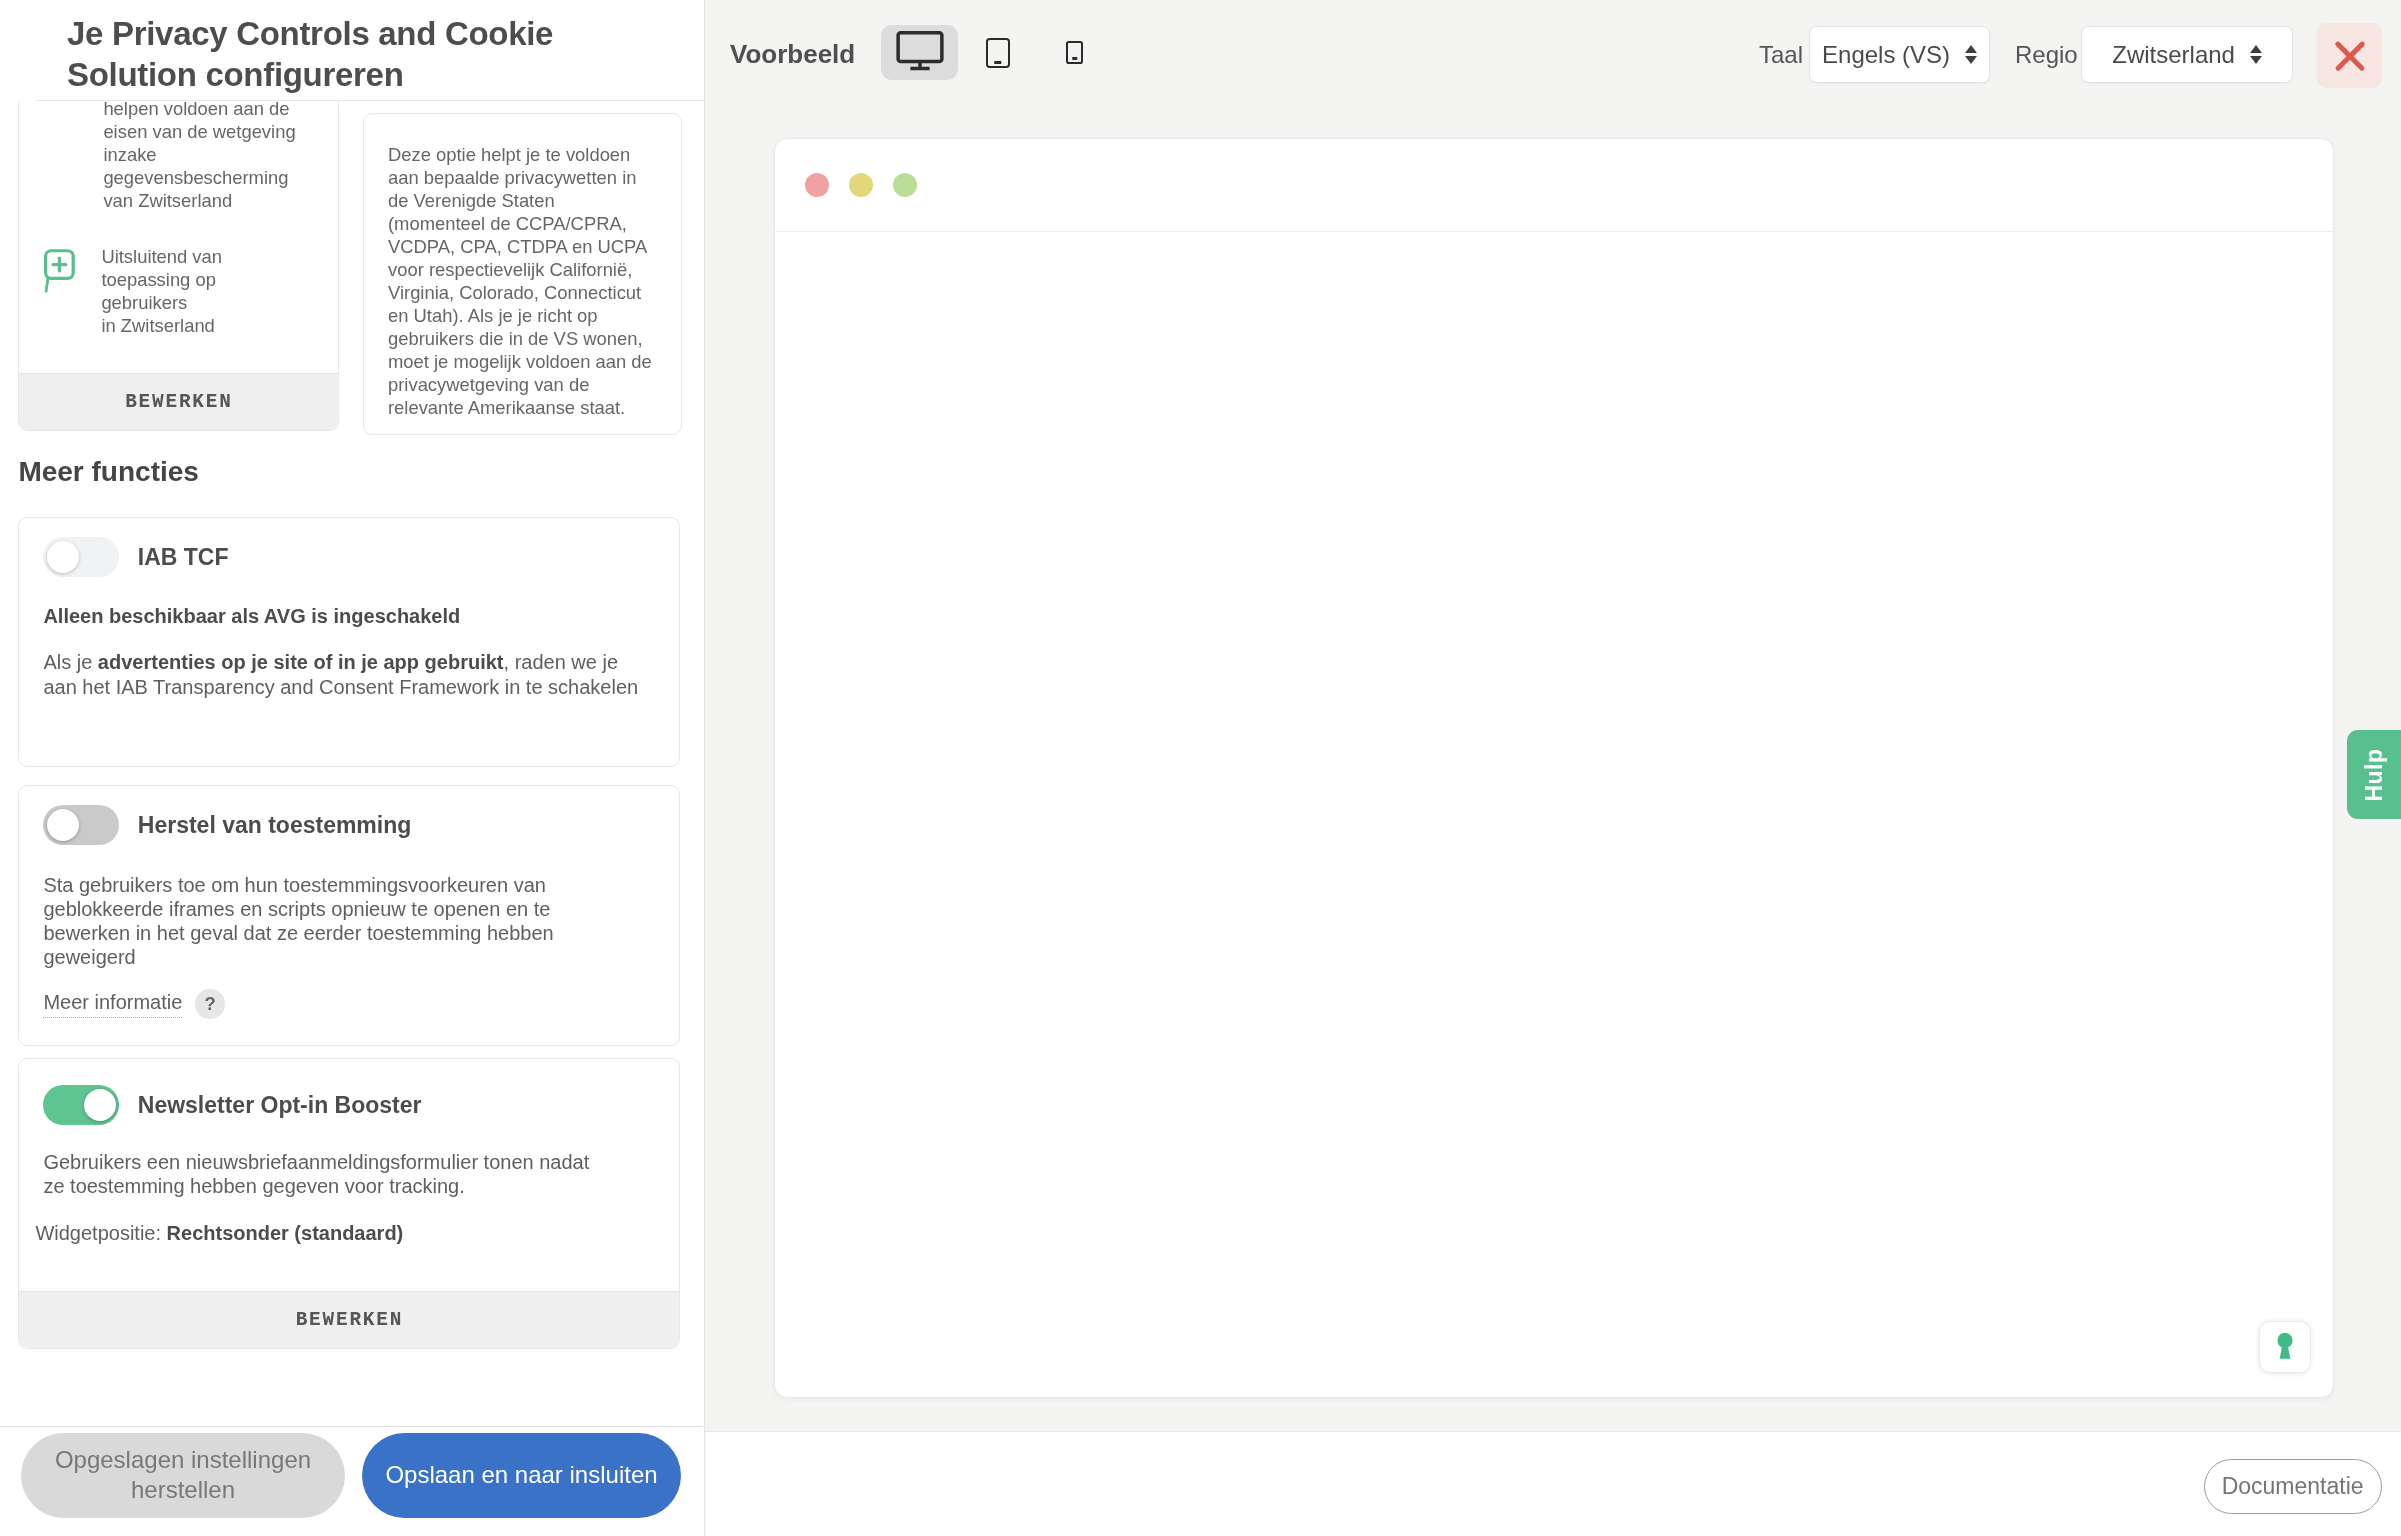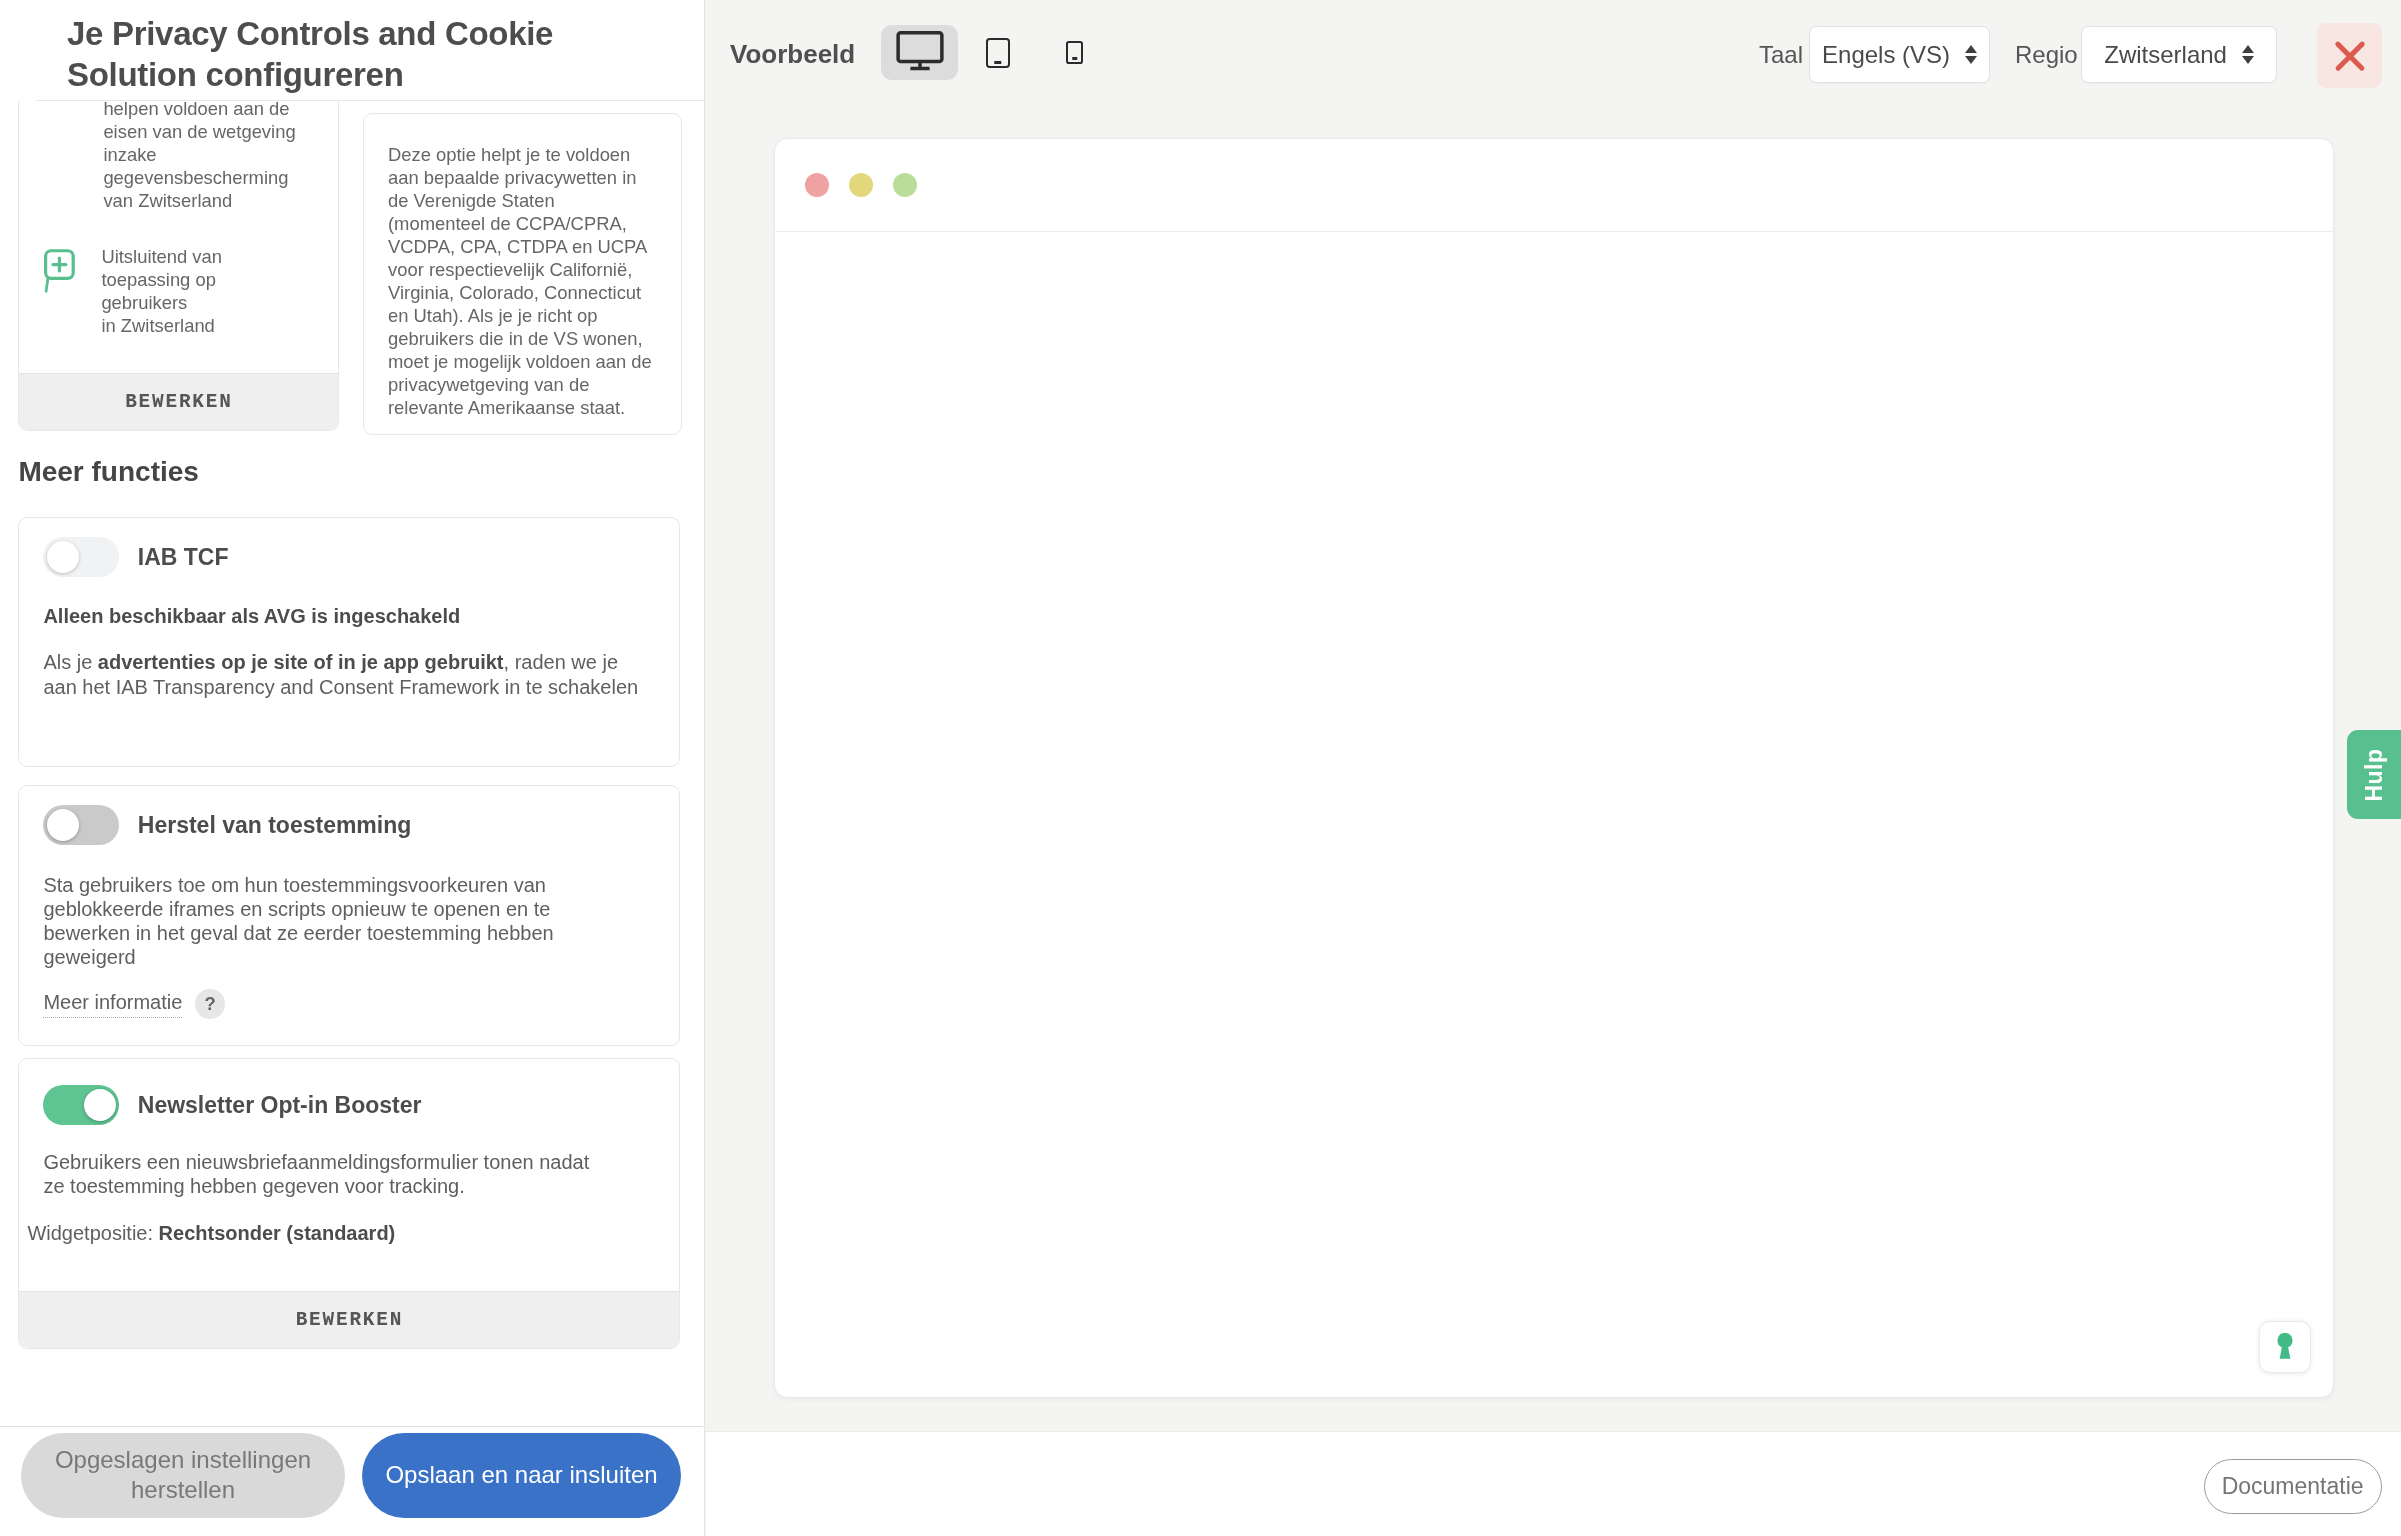--- a/index.html
+++ b/index.html
@@ -47,21 +47,21 @@
 
   .para{font-size:20px;line-height:25px;color:#5f5f5f;}
   .availability{margin:28px 26px 0 24px;font-size:20px;font-weight:bold;color:#4c4c4c;}
   .iab-desc{margin:22px 26px 0 24px;max-width:611px;}
   .bold-frag{font-weight:bold;color:#4c4c4c;}
   .herstel-desc{margin:28px 26px 0 24px;max-width:539px;line-height:24px;}
   .more-info-row{display:flex;align-items:center;margin:20px 0 0 24px;}
   .more-info-link{font-size:20px;color:#5f5f5f;text-decoration:none;border-bottom:1.8px dotted #a9a9a9;padding-bottom:2.8px;cursor:pointer;}
   .help-badge{margin-left:13px;width:29.5px;height:29.5px;border-radius:50%;background:#e7e7e7;color:#666;font-size:18.4px;font-weight:bold;display:flex;align-items:center;justify-content:center;}
   .news-desc{margin:25px 26px 0 24px;max-width:555px;line-height:24px;}
-  .widget-pos{margin:24px 26px 0 8px;font-size:20px;color:#5f5f5f;}
+  .widget-pos{margin:24px 26px 0 16px;font-size:20px;color:#5f5f5f;}
 
   .panel-footer{position:absolute;left:0;right:0.9px;bottom:0;top:1426px;background:#fff;border-top:0.9px solid #dedede;z-index:6;}
   .btn-restore{position:absolute;left:21px;top:5.5px;width:324px;height:85px;border:none;border-radius:44px;background:#d9d9d9;color:#787878;font-family:inherit;font-size:24px;line-height:30px;cursor:pointer;}
   .btn-save{position:absolute;left:362px;top:5.5px;width:319px;height:85px;border:none;border-radius:44px;background:#3a72c7;color:#fff;font-family:inherit;font-size:24px;cursor:pointer;}
 
   
   .preview-pane{position:absolute;left:706px;top:0;width:1695px;height:1536px;background:#f4f4f2;}
   .pv-label{position:absolute;left:24px;top:39px;font-size:26px;font-weight:bold;color:#4f4f4f;}
   .device-btn{position:absolute;top:25px;height:55px;border:none;background:transparent;border-radius:11px;display:flex;align-items:center;justify-content:center;cursor:pointer;}
   .device-desktop{left:175px;width:77px;background:#dcdcdc;}
@@ -69,21 +69,21 @@
   .device-mobile{left:339px;width:59px;}
   .tablet-glyph{width:24px;height:30px;border:2.8px solid #2b2b2b;border-radius:3.7px;position:relative;box-sizing:border-box;}
   .tablet-glyph::after{content:"";position:absolute;bottom:1.8px;left:50%;transform:translateX(-50%);width:7.4px;height:2.8px;background:#2b2b2b;}
   .mobile-glyph{width:16.6px;height:23px;border:2.8px solid #2b2b2b;border-radius:2.8px;position:relative;box-sizing:border-box;}
   .mobile-glyph::after{content:"";position:absolute;bottom:1.8px;left:50%;transform:translateX(-50%);width:5.5px;height:2.8px;background:#2b2b2b;}
   .bar-label{position:absolute;top:41px;font-size:24px;color:#555;}
   .lbl-taal{left:1053px;}
   .lbl-regio{left:1309px;}
   .select-box{position:absolute;top:26px;height:57px;background:#fff;border:0.9px solid #e2e2e2;border-radius:7.4px;display:flex;align-items:center;justify-content:center;gap:14.8px;font-size:24px;color:#4a4a4a;box-sizing:border-box;cursor:pointer;box-shadow:0 0.9px 1.8px rgba(0,0,0,.03);}
   .select-language{left:1103px;width:181px;}
-  .select-region{left:1375px;width:196px;}
+  .select-region{left:1375px;width:212px;}
   .arrows{display:flex;flex-direction:column;gap:3.7px;}
   .arrow-up{width:0;height:0;border-left:6.5px solid transparent;border-right:6.5px solid transparent;border-bottom:8.3px solid #3f3f3f;}
   .arrow-down{width:0;height:0;border-left:6.5px solid transparent;border-right:6.5px solid transparent;border-top:8.3px solid #3f3f3f;}
   .close-btn{position:absolute;left:1611px;top:23px;width:65px;height:65px;background:#f8e6e3;border:none;border-radius:9.2px;cursor:pointer;}
   .x-icon{position:absolute;inset:0;}
   .x-icon::before,.x-icon::after{content:"";position:absolute;left:50%;top:50%;width:39px;height:4.6px;border-radius:2.8px;background:#dc5a4e;}
   .x-icon::before{transform:translate(-50%,-50%) rotate(45deg);}
   .x-icon::after{transform:translate(-50%,-50%) rotate(-45deg);}
 
   .browser-card{position:absolute;left:68px;top:138px;width:1560px;height:1260px;background:#fff;border:0.9px solid #e9e9e9;border-radius:13px;box-shadow:0 1.8px 5.5px rgba(0,0,0,.04);box-sizing:border-box;}

